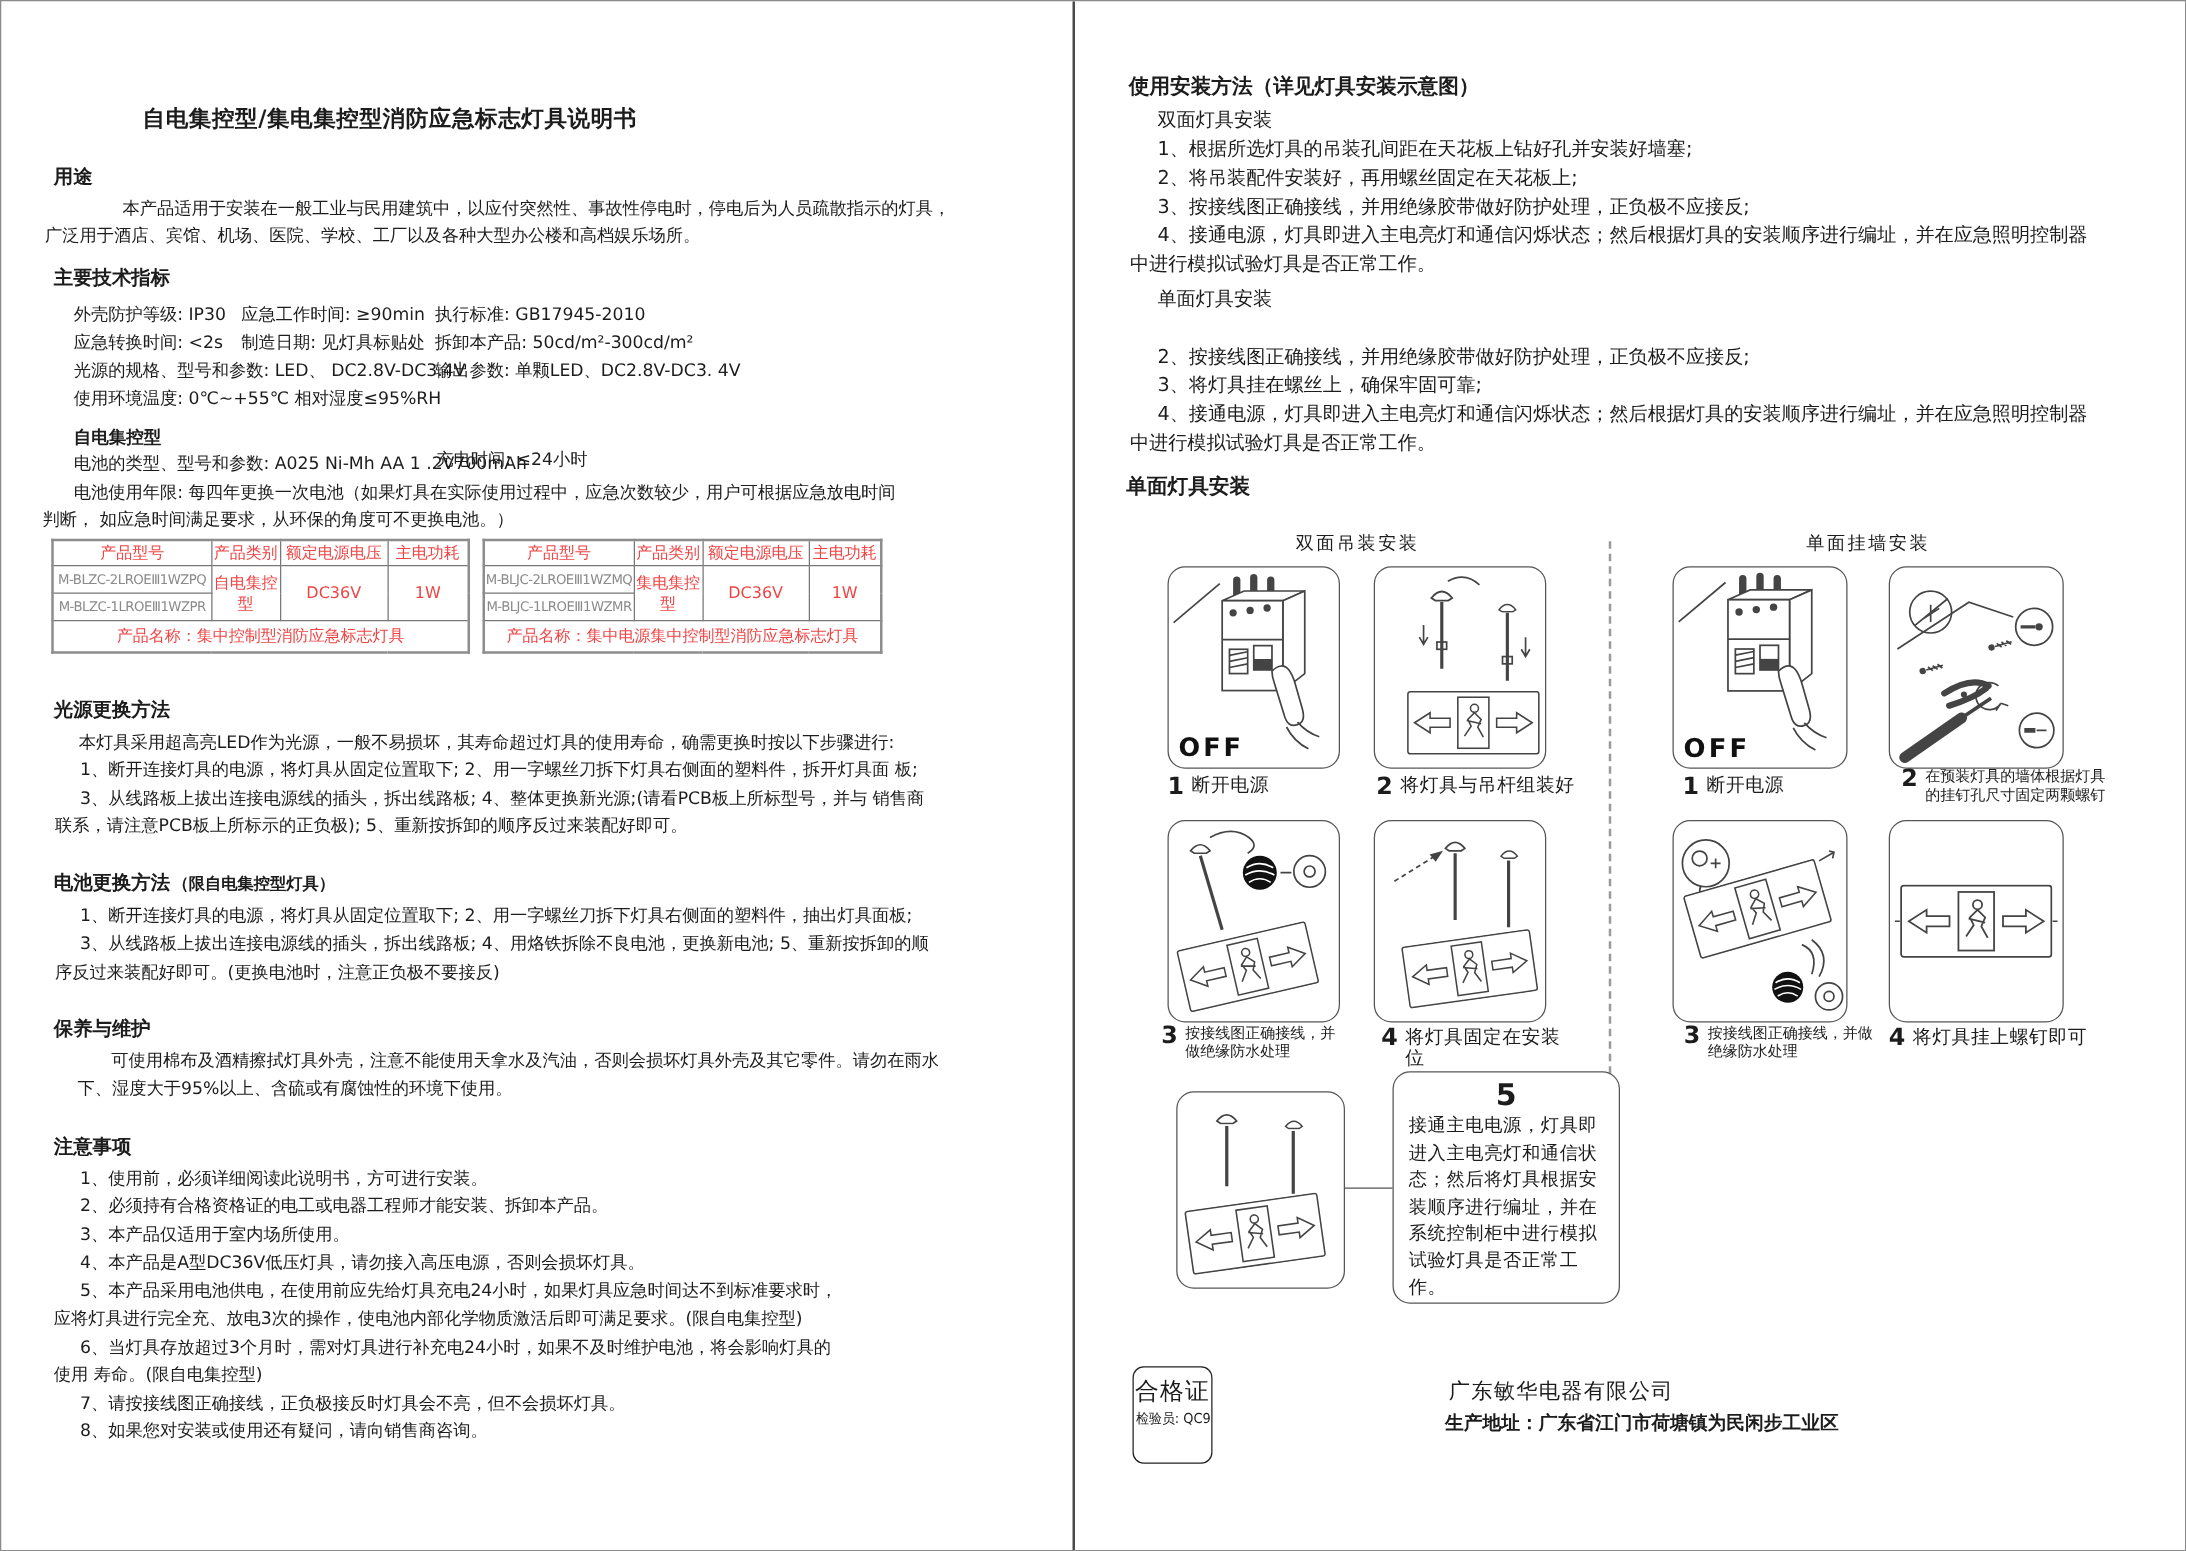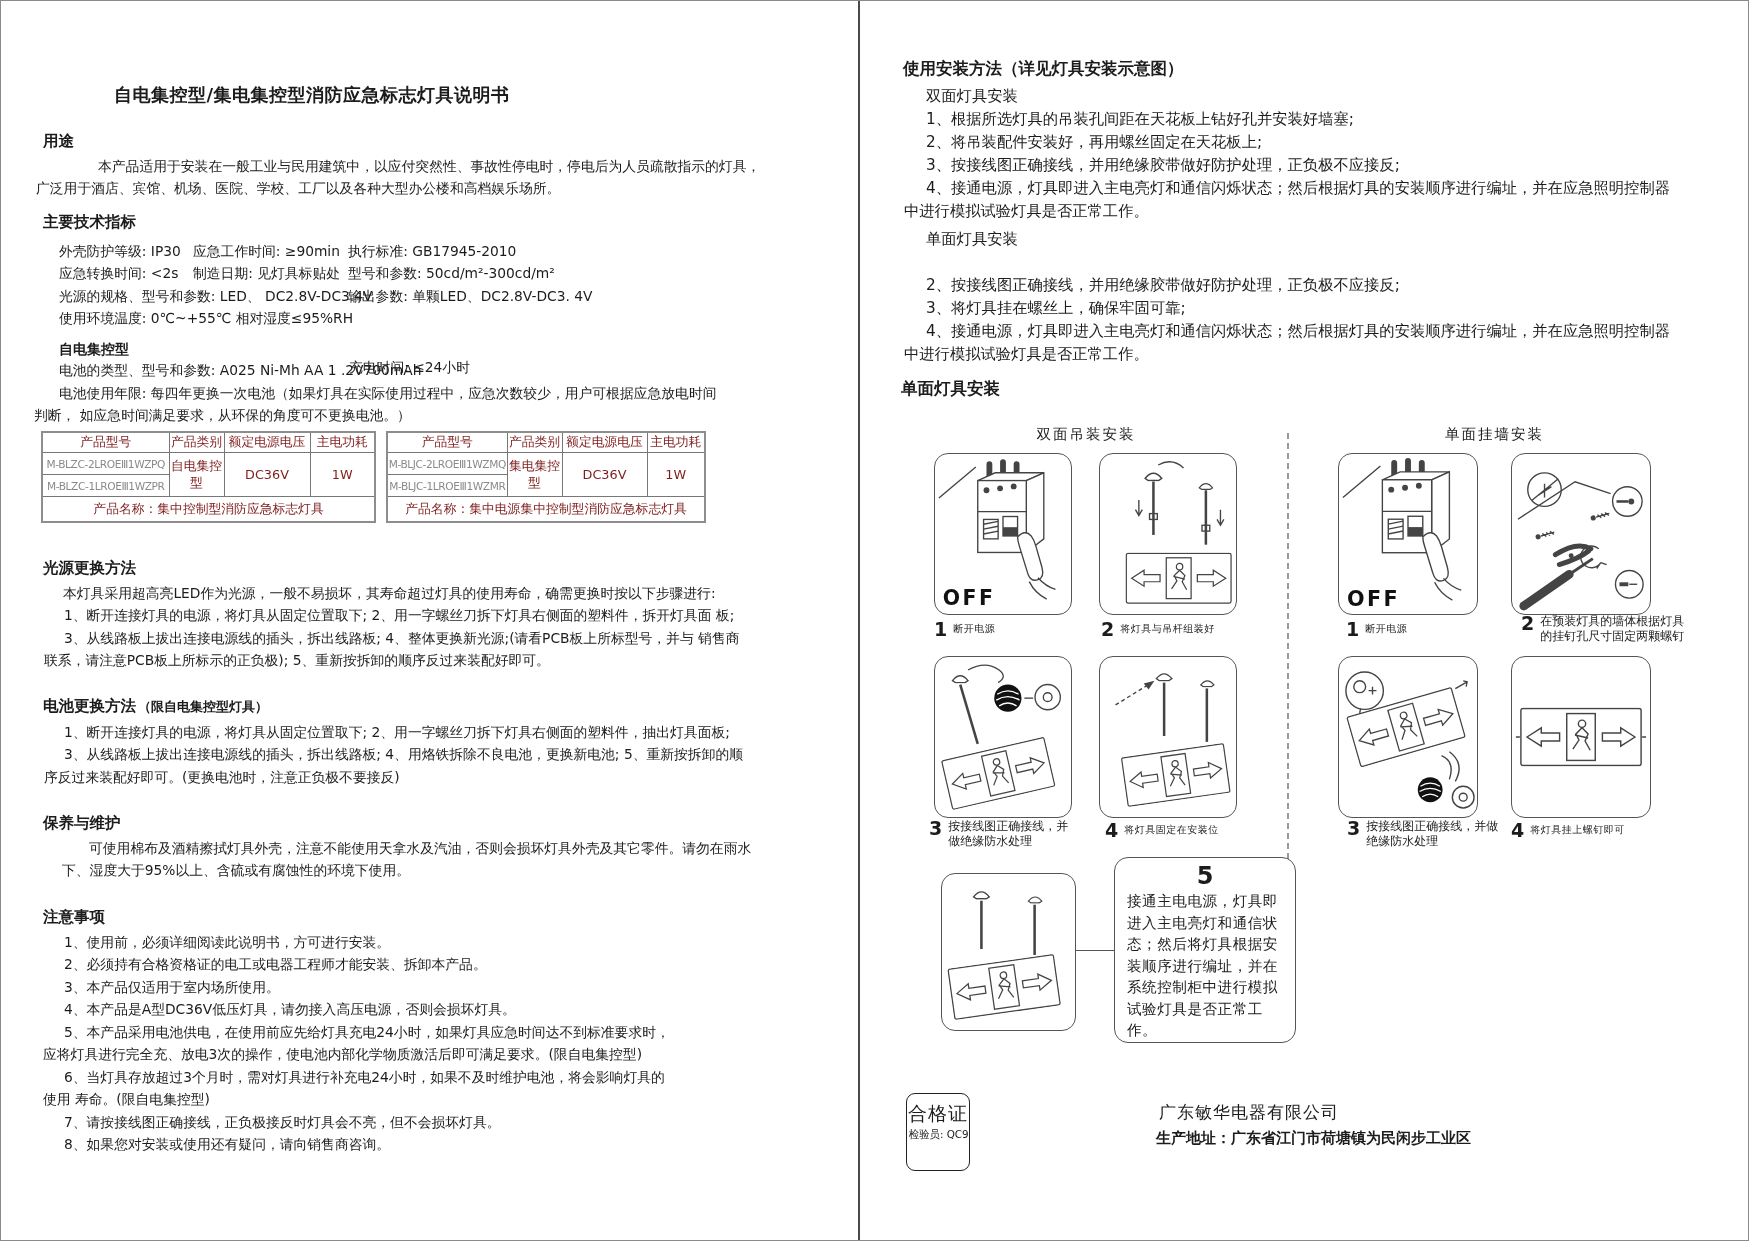--- a/index.html
+++ b/index.html
@@ -10,37 +10,37 @@
   .t{font-size:13.8px;}
   .rt{font-size:15.3px;}
   .h{font-size:15.5px;font-weight:bold;}
   .rh{font-size:16.5px;font-weight:bold;text-align:right;}
   .title{font-size:18px;font-weight:bold;letter-spacing:.5px;}
   .sub{font-size:14px;font-weight:bold;}
   .hn{font-size:13px;font-weight:bold;margin-left:2px;}
   .divider{position:absolute;border-left:2px solid #4a4a4a;}
   .ddash{position:absolute;border-left:2px dashed #9a9a9a;}
   .ptable{position:absolute;border-collapse:collapse;table-layout:fixed;background:#fff;border:2px solid #8d8d8d;}
-  .ptable th,.ptable td{border:1px solid #777;font-weight:normal;text-align:center;padding:0;font-size:12.8px;color:#7f1d1d;}
+  .ptable th,.ptable td{border:1px solid #777;font-weight:normal;text-align:center;padding:0;font-size:12.8px;color:#ef4444;}
   .ptable th{height:19px;}
   .ptable td{height:21px;}
   .ptable .model{font-size:10.6px;color:#8a8a8a;letter-spacing:-.4px;}
   .ptable .tfoot{height:24px;}
   .panel{position:absolute;border:1.5px solid #555;border-radius:14px;background:#fff;box-sizing:border-box;}
   .art{width:100%;height:100%;display:block;}
   .ln{fill:none;stroke:#444;stroke-width:1.4;}
   .lnw{fill:#fff;stroke:#444;stroke-width:1.4;}
   .lnf{fill:none;stroke:#444;stroke-width:2.6;}
   .dot{fill:#444;stroke:none;}
   .pipe{fill:none;stroke:#444;stroke-width:6;stroke-linecap:round;}
   .offtxt{font-size:21px;font-weight:bold;letter-spacing:2.5px;fill:#111;}
   .dtitle{position:absolute;text-align:center;font-size:14.5px;letter-spacing:2px;}
   .cap{position:absolute;display:flex;gap:6px;align-items:flex-start;}
   .cap b{font-size:19px;line-height:18px;}
-  .cap span{font-size:10px;line-height:17px;white-space:normal;letter-spacing:.5px;}
+  .cap span{font-size:15px;line-height:17px;white-space:normal;letter-spacing:.5px;}
   .cap.small span{font-size:12px;line-height:15px;letter-spacing:0;}
   .box5num{text-align:center;font-size:24px;font-weight:bold;margin-top:5px;line-height:26px;}
   .box5txt{font-size:14.6px;line-height:21.5px;padding:1px 10px 0 12px;white-space:normal;letter-spacing:.5px;}
   .connector{position:absolute;border-top:1.5px solid #555;}
   .cert{position:absolute;border:1.8px solid #222;border-radius:9px;text-align:center;box-sizing:border-box;}
   .certtitle{font-size:19px;letter-spacing:1px;margin-top:8px;line-height:22px;}
   .certsub{font-size:11px;margin-top:3px;transform:scaleX(.94);white-space:nowrap;}
   .company{font-size:17px;letter-spacing:1px;}
   .address{font-size:15px;font-weight:bold;}
   .p19{padding-left:19px;}.p20{padding-left:20px;}.p21{padding-left:21px;}.p46{padding-left:46px;}
@@ -95,21 +95,21 @@
   <div class="abs h" style="left:42px;top:130px">用途</div>
   <div class="abs t" style="left:35px;top:179px">广泛用于酒店、宾馆、机场、医院、学校、工厂以及各种大型办公楼和高档娱乐场所。</div>
   <div class="abs t" style="left:97px;top:157px">本产品适用于安装在一般工业与民用建筑中，以应付突然性、事故性停电时，停电后为人员疏散指示的灯具，</div>
 
   <div class="abs h" style="left:42px;top:211px">主要技术指标</div>
   <div class="abs t" style="left:58px;top:242px">外壳防护等级: IP30</div>
   <div class="abs t" style="left:192px;top:242px">应急工作时间: ≥90min</div>
   <div class="abs t" style="left:347px;top:242px">执行标准: GB17945-2010</div>
   <div class="abs t" style="left:58px;top:264px">应急转换时间: &lt;2s</div>
   <div class="abs t" style="left:192px;top:264px">制造日期: 见灯具标贴处</div>
-  <div class="abs t" style="left:347px;top:264px">型号和参数: 50cd/m²-300cd/m²</div>
+  <div class="abs t" style="left:347px;top:264px">拆卸本产品: 50cd/m²-300cd/m²</div>
   <div class="abs t" style="left:58px;top:287px">光源的规格、型号和参数: LED、 DC2.8V-DC3.4V</div>
   <div class="abs t" style="left:347px;top:287px">输出参数: 单颗LED、DC2.8V-DC3. 4V</div>
   <div class="abs t" style="left:58px;top:309px">使用环境温度: 0℃~+55℃  相对湿度≤95%RH</div>
 
   <div class="abs sub" style="left:58px;top:340px">自电集控型</div>
   <div class="abs t" style="left:58px;top:361px">电池的类型、型号和参数: A025 Ni-Mh AA 1 .2V700mAh</div>
   <div class="abs t" style="left:348px;top:358px">充电时间: ≤24小时</div>
   <div class="abs t" style="left:58px;top:384px">电池使用年限: 每四年更换一次电池（如果灯具在实际使用过程中，应急次数较少，用户可根据应急放电时间</div>
   <div class="abs t" style="left:33px;top:406px">判断， 如应急时间满足要求，从环保的角度可不更换电池。）</div>
 

